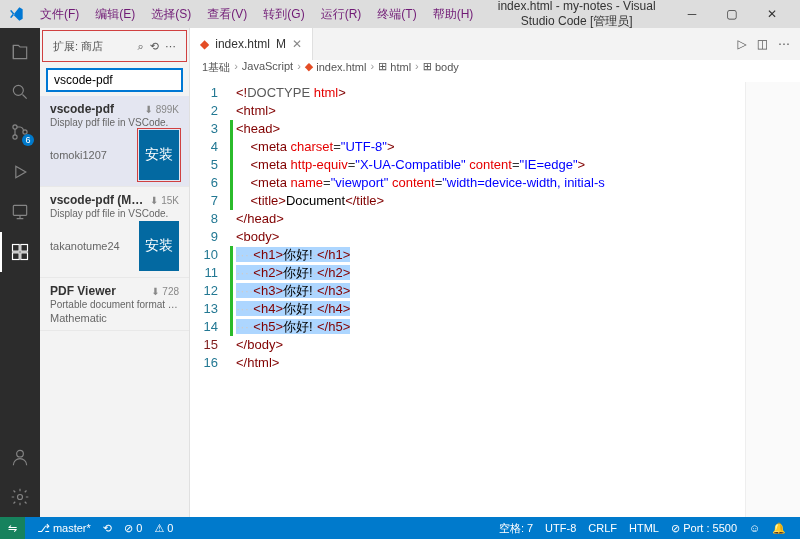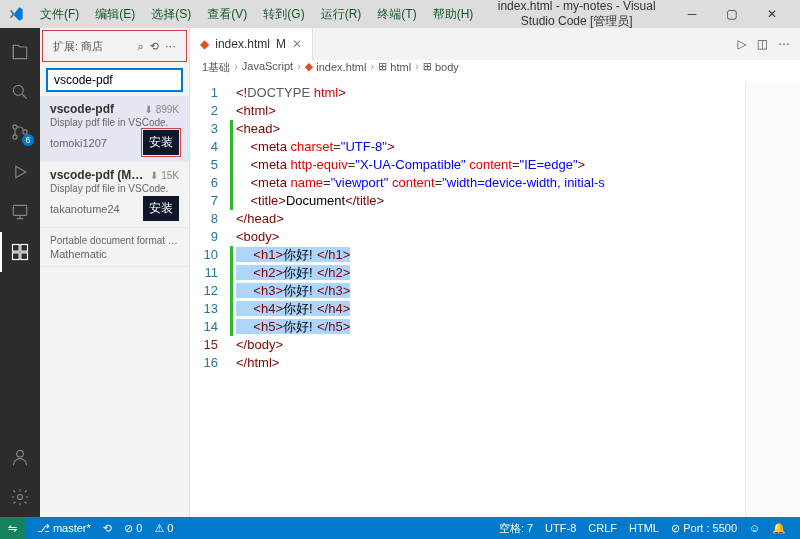--- a/index.html
+++ b/index.html
@@ -1,21 +1,21 @@
 <!DOCTYPE html>
 <html><head>
 <meta charset="utf-8">
 <style>
 * { margin: 0; padding: 0; box-sizing: border-box; font-family: "Segoe UI", "Microsoft YaHei", sans-serif; }
 body { width: 800px; height: 539px; background: #fff; overflow: hidden; display: flex; flex-direction: column; font-size: 12px; color: #333; }
 
 .titlebar { height: 28px; background: #dddddd; display: flex; align-items: center; padding: 0 8px; }
 .titlebar .logo { width: 16px; height: 16px; margin-right: 8px; }
 .menu { display: flex; gap: 0; }
-.menu-item { padding: 0 8px; cursor: pointer; font-size: 12px; color: #14532d; }
+.menu-item { padding: 0 8px; cursor: pointer; font-size: 12px; color: #701a75; }
 .title-center { flex: 1; text-align: center; font-size: 12px; color: #333; }
 .win-controls { display: flex; gap: 0; }
 .win-btn { width: 40px; height: 28px; display: flex; align-items: center; justify-content: center; cursor: pointer; }
 
 .main { flex: 1; display: flex; min-height: 0; }
 
 .activitybar { width: 40px; background: #2c2c2c; display: flex; flex-direction: column; align-items: center; padding-top: 4px; }
 .activity-item { width: 40px; height: 40px; display: flex; align-items: center; justify-content: center; color: #858585; cursor: pointer; position: relative; }
 .activity-item.active { color: #fff; }
 .activity-item.active::before { content: ''; position: absolute; left: 0; top: 0; bottom: 0; width: 2px; background: #fff; }
@@ -30,21 +30,21 @@
 .search-input { border: none; outline: none; width: 100%; font-size: 12px; }
 .ext-list { overflow-y: auto; }
 .ext-item { padding: 6px 10px; border-bottom: 1px solid #e8e8e8; cursor: pointer; }
 .ext-item.selected { background: #e4e6f1; }
 .ext-head { display: flex; align-items: center; }
 .ext-name { font-weight: 600; font-size: 12px; flex: 1; white-space: nowrap; overflow: hidden; text-overflow: ellipsis; }
 .ext-dl { font-size: 10px; color: #888; }
 .ext-desc { font-size: 10px; color: #666; white-space: nowrap; overflow: hidden; text-overflow: ellipsis; margin-top: 1px; }
 .ext-foot { display: flex; align-items: center; margin-top: 2px; }
 .ext-pub { font-size: 11px; color: #666; flex: 1; }
-.install-btn { background: #0f172a; color: #fff; border: none; font-size: 12px; padding: 4px 6px; cursor: pointer; }
+.install-btn { background: #0369a1; color: #fff; border: none; font-size: 14px; padding: 16px 6px; cursor: pointer; }
 .install-btn.red { outline: 1px solid #d04040; outline-offset: 1px; }
 
 .editor-area { flex: 1; display: flex; flex-direction: column; background: #fff; min-width: 0; }
 .tabs { height: 32px; background: #f3f3f3; display: flex; align-items: stretch; }
 .tab { display: flex; align-items: center; padding: 0 10px; background: #fff; border-right: 1px solid #e0e0e0; gap: 6px; font-size: 12px; cursor: pointer; }
 .tab-icon { color: #e44d26; }
 .tab-close { color: #888; cursor: pointer; }
 .tab-actions { margin-left: auto; display: flex; gap: 10px; padding: 0 10px; align-items: center; color: #555; }
 .breadcrumb { height: 22px; display: flex; align-items: flex-start; padding: 0 12px; font-size: 11px; color: #555; gap: 4px; }
 .bc-sep { color: #999; }
@@ -183,20 +183,24 @@
             <span class="ext-name">vscode-pdf (Multi...</span>
             <span class="ext-dl">⬇ 15K</span>
           </div>
           <div class="ext-desc">Display pdf file in VSCode.</div>
           <div class="ext-foot">
             <span class="ext-pub">takanotume24</span>
             <button class="install-btn">安装</button>
           </div>
         </div>
         <div class="ext-item">
+          <div class="ext-head">
+            <span class="ext-name">PDF Viewer</span>
+            <span class="ext-dl">⬇ 728</span>
+          </div>
           <div class="ext-desc">Portable document format (...</div>
           <div class="ext-foot">
             <span class="ext-pub">Mathematic</span>
           </div>
         </div>
       </div>
   </div>
 
   <div class="editor-area">
     <div class="tabs">

